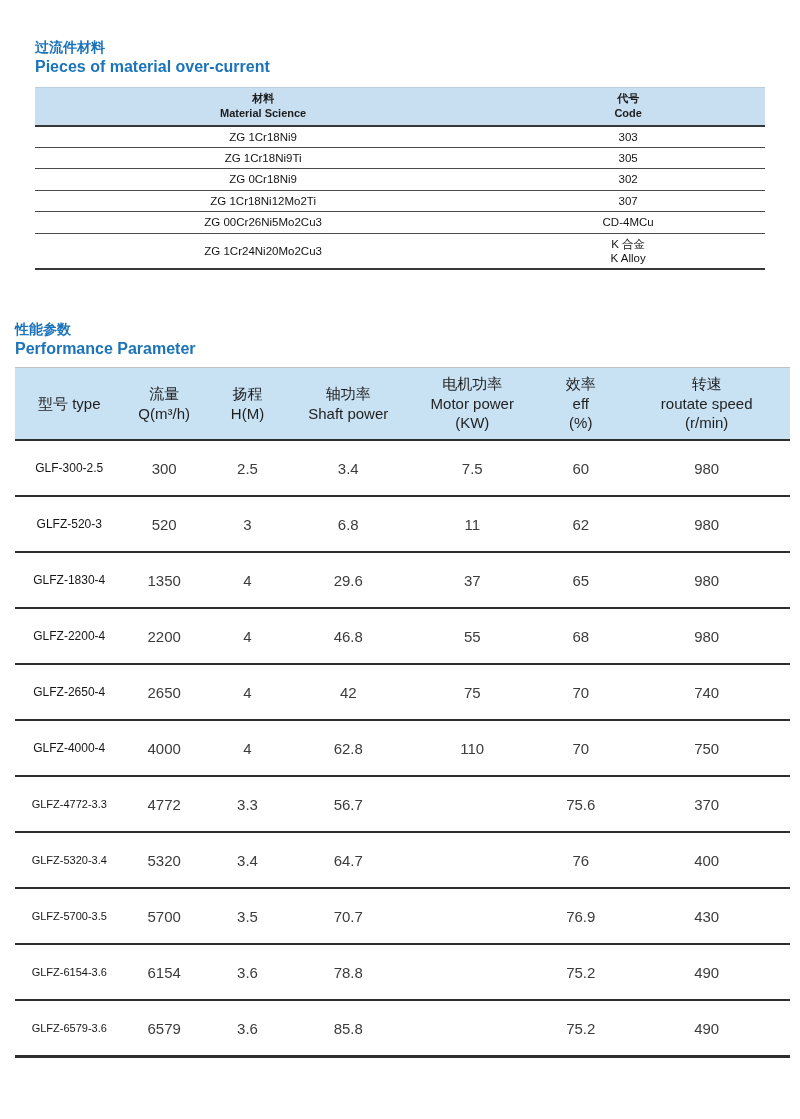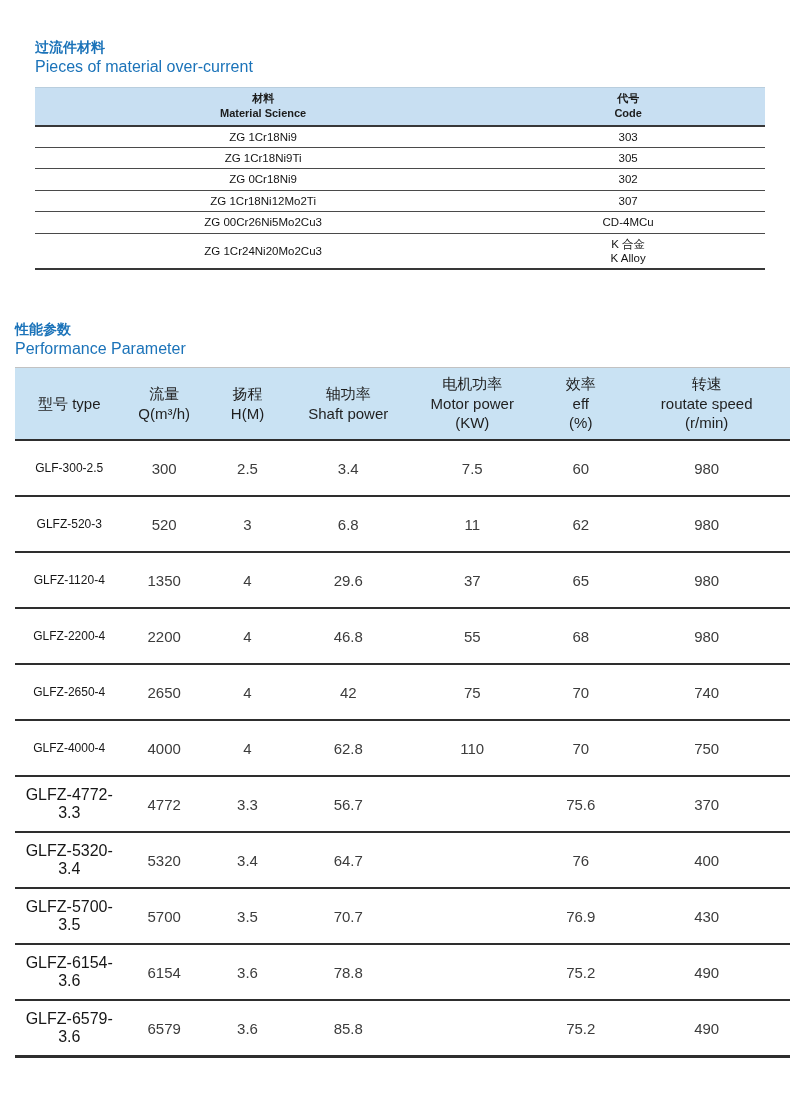--- a/index.html
+++ b/index.html
@@ -8,21 +8,21 @@
     margin:0; width:800px; height:1119px; background:#ffffff;
     font-family:"Liberation Sans", sans-serif; overflow:hidden;
   }
   .page { width:780px; height:1119px; position:relative; }
 
   
   .sec { position:absolute; }
   .sec1 { left:35px; top:38px; width:730px; }
   .sec2 { left:15px; top:320px; width:775px; }
   .title-zh { color:var(--accent); font-size:14px; font-weight:700; margin:0; line-height:1.3; }
-  .title-en { color:var(--accent); font-size:16px; font-weight:400; margin:1px 0 0 0; line-height:1.3; }
+  .title-en { color:var(--accent); font-size:16px; font-weight:700; margin:1px 0 0 0; line-height:1.3; }
 
   
   table { border-collapse:collapse; }
   .materials { width:730px; margin-top:9px; table-layout:fixed; }
   .materials col.c-mat { width:62.5%; }
   .materials col.c-code { width:37.5%; }
   .materials th {
     background:var(--hdr1); font-weight:600; font-size:11px; color:#1c1c1c;
     padding:3px 0 4px 0; line-height:1.35; border-bottom:2px solid var(--line);
     border-top:1px solid #b9cede;
@@ -44,21 +44,21 @@
   .perf th {
     background:var(--hdr2); font-weight:400; font-size:15px; color:#1f1f1f;
     height:73px; line-height:1.3; border-top:1px solid #c2c2c2;
     border-bottom:2px solid #2e2e2e; vertical-align:middle; text-align:center;
   }
   .perf td {
     text-align:center; font-size:15px; color:#3c3c3c; height:56px;
     border-bottom:2px solid #2e2e2e; vertical-align:middle;
   }
   .perf td.model { font-size:12px; color:#161616; }
-  .perf tbody tr:nth-child(n+7) td.model { font-size:16px; }
+  .perf tbody tr:nth-child(n+7) td.model { font-size:11px; }
   .perf tbody tr:last-child td { border-bottom:3px solid #2e2e2e; }
 </style>
 </head>
 <body>
 
 <div class="page">
 
   <div class="sec sec1">
     <h2 class="title-zh">过流件材料</h2>
     <h3 class="title-en">Pieces of material over-current</h3>
@@ -171,21 +171,21 @@
           <tr>
             <td class="model">GLFZ-520-3</td>
             <td>520</td>
             <td>3</td>
             <td>6.8</td>
             <td>11</td>
             <td>62</td>
             <td>980</td>
           </tr>
           <tr>
-            <td class="model">GLFZ-1120-4</td>
+            <td class="model">GLFZ-1830-4</td>
             <td>1350</td>
             <td>4</td>
             <td>29.6</td>
             <td>37</td>
             <td>65</td>
             <td>980</td>
           </tr>
           <tr>
             <td class="model">GLFZ-2200-4</td>
             <td>2200</td>

